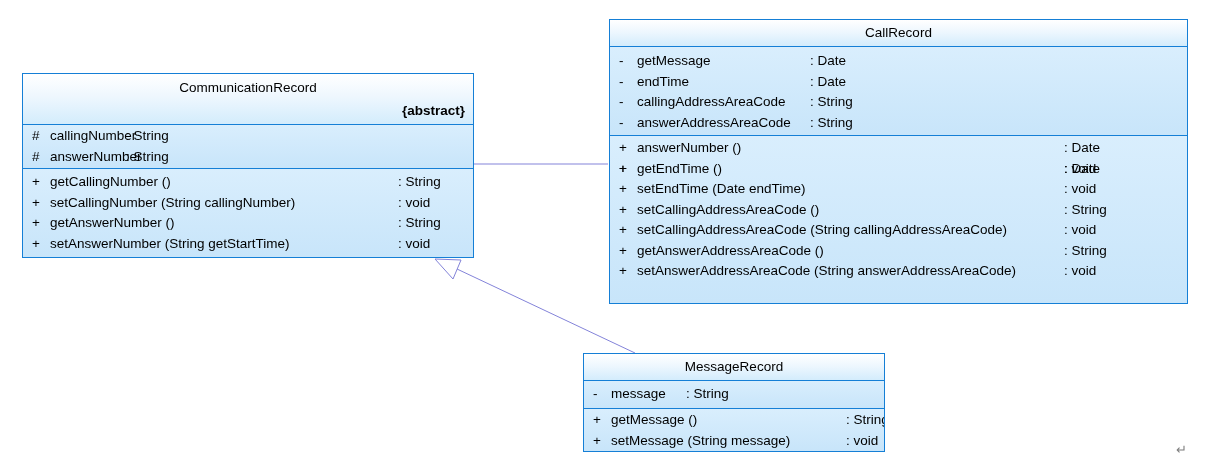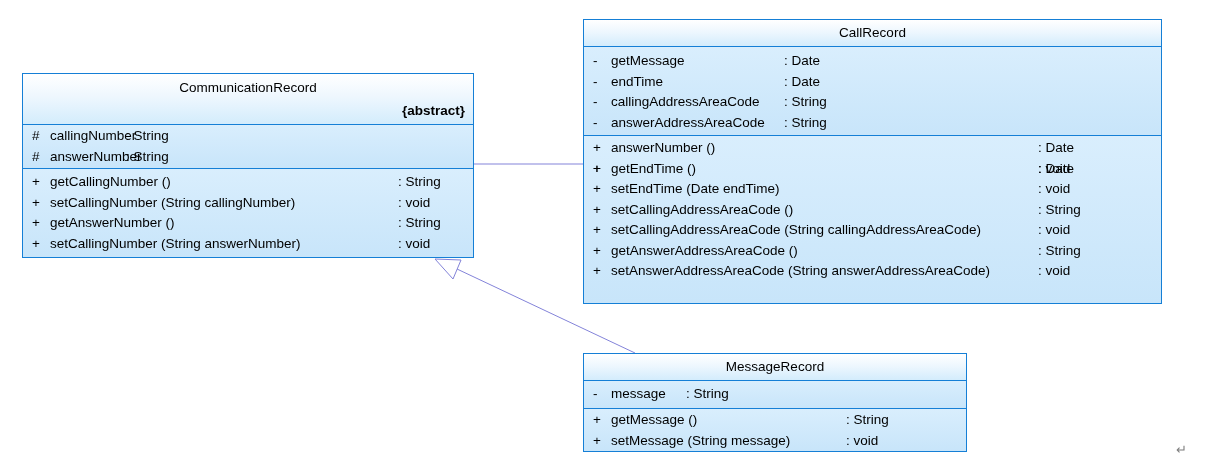--- a/index.html
+++ b/index.html
@@ -67,26 +67,26 @@
     <div class="row">
       <span class="vis">+</span><span class="nm">getCallingNumber ()</span><span class="tp">: String</span>
     </div>
     <div class="row">
       <span class="vis">+</span><span class="nm">setCallingNumber (String callingNumber)</span><span class="tp">: void</span>
     </div>
     <div class="row">
       <span class="vis">+</span><span class="nm">getAnswerNumber ()</span><span class="tp">: String</span>
     </div>
     <div class="row">
-      <span class="vis">+</span><span class="nm">setCallingNumber (String answerNumber)</span><span class="tp">: void</span>
+      <span class="vis">+</span><span class="nm">setAnswerNumber (String getStartTime)</span><span class="tp">: void</span>
     </div>
   </div>
 </div>
 
-<div class="uml-class" style="left:583px;top:19px;width:579px;height:285px">
+<div class="uml-class" style="left:609px;top:19px;width:579px;height:285px">
   <div class="comp title-comp title-center" style="height:26px">
     <div class="cls-name">CallRecord</div>
   </div>
   <div class="comp body-comp" style="height:89px;padding-top:4px;--tc:200px">
     <div class="row">
       <span class="vis">-</span><span class="nm">getMessage</span><span class="tp">: Date</span>
     </div>
     <div class="row">
       <span class="vis">-</span><span class="nm">endTime</span><span class="tp">: Date</span>
     </div>
@@ -118,21 +118,21 @@
     </div>
     <div class="row">
       <span class="vis">+</span><span class="nm">getAnswerAddressAreaCode ()</span><span class="tp">: String</span>
     </div>
     <div class="row">
       <span class="vis">+</span><span class="nm">setAnswerAddressAreaCode (String answerAddressAreaCode)</span><span class="tp">: void</span>
     </div>
   </div>
 </div>
 
-<div class="uml-class" style="left:583px;top:353px;width:384px;height:99px">
+<div class="uml-class" style="left:583px;top:353px;width:302px;height:99px">
   <div class="comp title-comp title-center" style="height:26px">
     <div class="cls-name">MessageRecord</div>
   </div>
   <div class="comp body-comp" style="height:28px;padding-top:3px;--tc:102px">
     <div class="row">
       <span class="vis">-</span><span class="nm">message</span><span class="tp">: String</span>
     </div>
   </div>
   <div class="comp body-comp" style="height:43px;padding-top:1px;--tc:262px">
     <div class="row">

